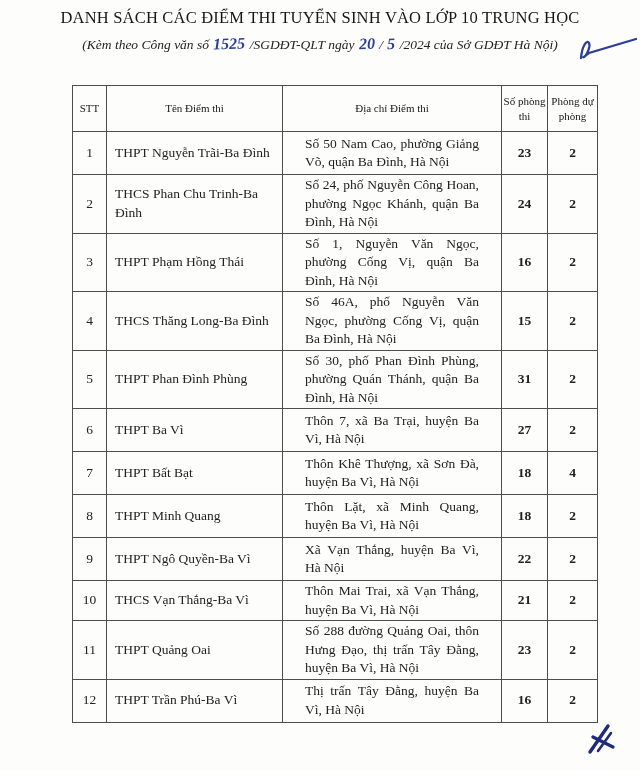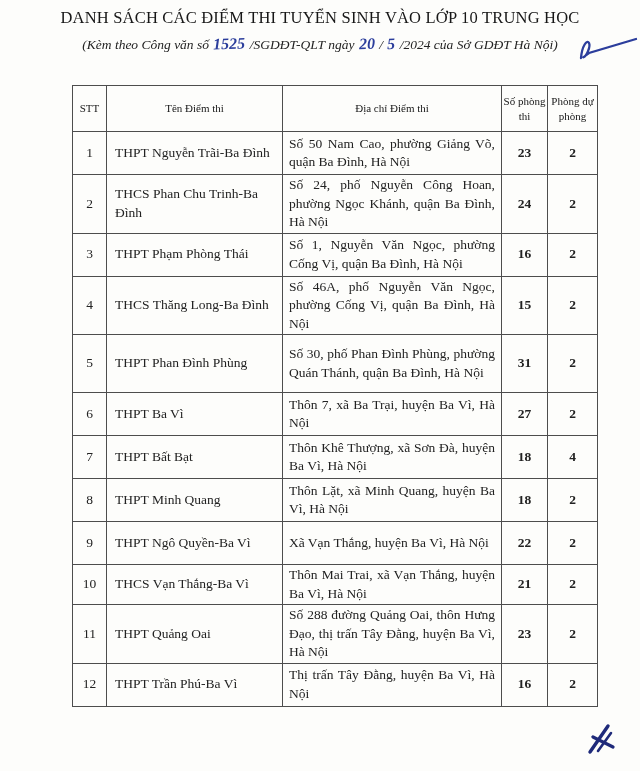--- a/index.html
+++ b/index.html
@@ -35,21 +35,21 @@
   table.exam th{
     font-size:11px;font-weight:normal;line-height:15px;padding:2px 1px;
     text-align:center;vertical-align:middle;color:#171717;
   }
   thead tr{height:46px;}
   table.exam td{
     font-size:13.5px;line-height:18.5px;vertical-align:middle;color:#222;
   }
   td.c0{text-align:center;font-size:13px;}
   td.c1{padding:1px 5px 1px 8px;text-align:left;}
-  td.c2{padding:1px 6px;text-align:justify;}
+  td.c2{padding:1px 22px;text-align:justify;}
   td.c3,td.c4{text-align:center;font-size:14px;font-weight:bold;}
   tbody tr:nth-child(1){height:43px;}
   tbody tr:nth-child(2){height:57px;}
   tbody tr:nth-child(3){height:43px;}
   tbody tr:nth-child(4){height:58px;}
   tbody tr:nth-child(5){height:58px;}
   tbody tr:nth-child(6){height:43px;}
   tbody tr:nth-child(7){height:43px;}
   tbody tr:nth-child(8){height:43px;}
   tbody tr:nth-child(9){height:43px;}
@@ -100,21 +100,21 @@
         </tr>
         <tr>
           <td class="c0">2</td>
           <td class="c1">THCS Phan Chu Trinh-Ba Đình</td>
           <td class="c2">Số 24, phố Nguyễn Công Hoan, phường Ngọc Khánh, quận Ba Đình, Hà Nội</td>
           <td class="c3">24</td>
           <td class="c4">2</td>
         </tr>
         <tr>
           <td class="c0">3</td>
-          <td class="c1">THPT Phạm Phòng Thái</td>
+          <td class="c1">THPT Phạm Hồng Thái</td>
           <td class="c2">Số 1, Nguyễn Văn Ngọc, phường Cống Vị, quận Ba Đình, Hà Nội</td>
           <td class="c3">16</td>
           <td class="c4">2</td>
         </tr>
         <tr>
           <td class="c0">4</td>
           <td class="c1">THCS Thăng Long-Ba Đình</td>
           <td class="c2">Số 46A, phố Nguyễn Văn Ngọc, phường Cống Vị, quận Ba Đình, Hà Nội</td>
           <td class="c3">15</td>
           <td class="c4">2</td>

